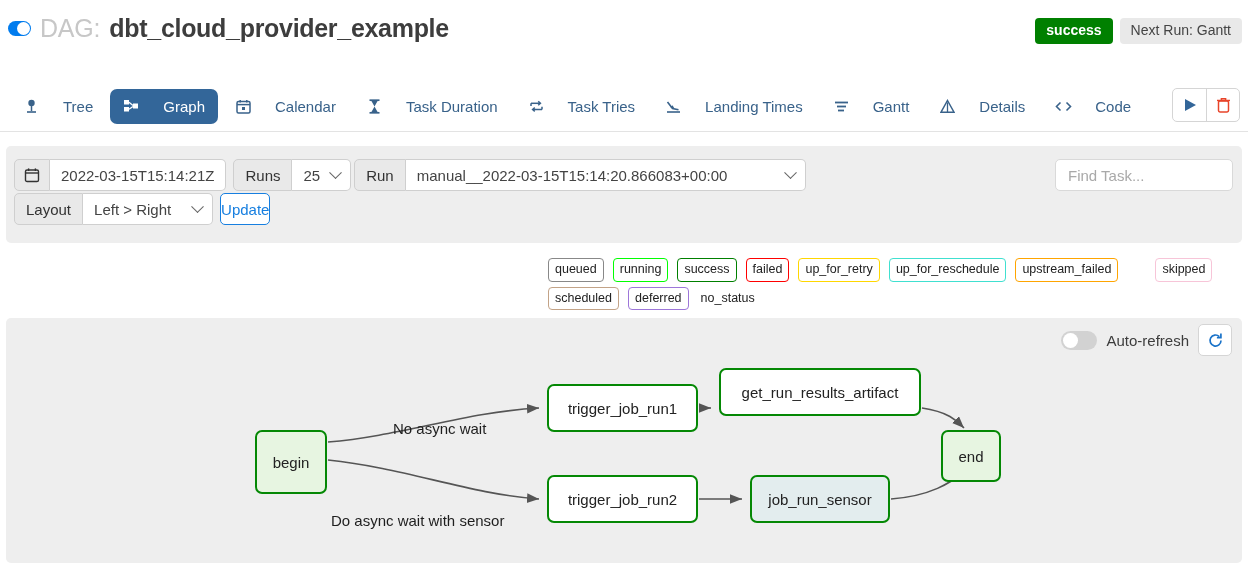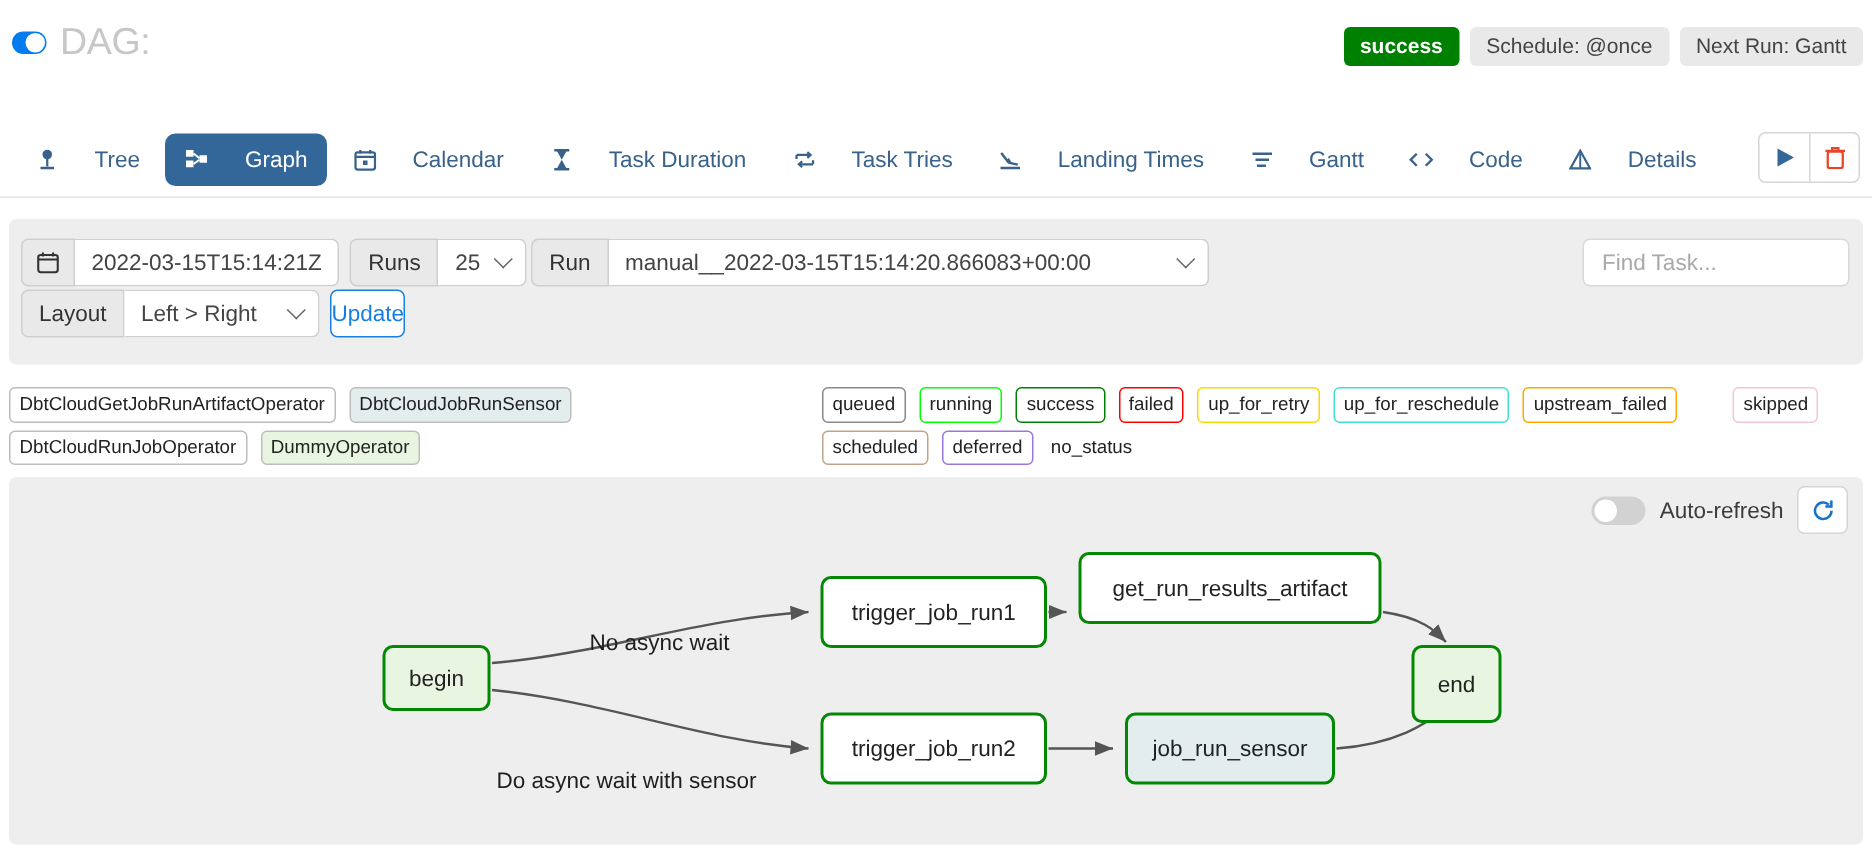--- a/index.html
+++ b/index.html
@@ -149,24 +149,24 @@
 </style>
 </head>
 <body>
 
 <div class="page">
 
   <div class="dag-header">
     <div class="dag-title-wrap">
       <div class="toggle-pill"></div>
       <span class="dag-label">DAG:</span>
+      <span class="dag-name">dbt_cloud_provider_example</span>
     </div>
     <div class="header-badges">
       <span class="badge success">success</span>
-      <span class="badge">Schedule: @once</span>
       <span class="badge">Next Run: Gantt</span>
     </div>
   </div>
 
   <div class="tabbar">
     <div class="tabs" id="tabs-host">
         <div class="tab">
           <span class="ic">
             <svg width="15" height="15" viewBox="0 0 15 15">
               <circle cx="7.5" cy="4" r="3.2" fill="currentColor"></circle>
@@ -238,35 +238,35 @@
             <svg width="15" height="15" viewBox="0 0 15 15">
               <line x1="1" y1="3.5" x2="14" y2="3.5" stroke="currentColor" stroke-width="1.8"></line>
               <line x1="3" y1="7.5" x2="12" y2="7.5" stroke="currentColor" stroke-width="1.8"></line>
               <line x1="4" y1="11.5" x2="10" y2="11.5" stroke="currentColor" stroke-width="1.8"></line>
             </svg>
           </span>
           <span>Gantt</span>
         </div>
         <div class="tab">
           <span class="ic">
+            <svg width="15" height="15" viewBox="0 0 15 15">
+              <path d="M7.5,1.5 L14,13.2 L1,13.2 Z" fill="none" stroke="currentColor" stroke-width="1.5"></path>
+              <line x1="7.5" y1="3.4" x2="7.5" y2="13.2" stroke="currentColor" stroke-width="1.3"></line>
+            </svg>
+          </span>
+          <span>Details</span>
+        </div>
+        <div class="tab">
+          <span class="ic">
             <svg width="17" height="15" viewBox="0 0 17 15">
               <polyline points="5.5,3.5 1.5,7.5 5.5,11.5" fill="none" stroke="currentColor" stroke-width="1.6"></polyline>
               <polyline points="11.5,3.5 15.5,7.5 11.5,11.5" fill="none" stroke="currentColor" stroke-width="1.6"></polyline>
             </svg>
           </span>
           <span>Code</span>
-        </div>
-        <div class="tab">
-          <span class="ic">
-            <svg width="15" height="15" viewBox="0 0 15 15">
-              <path d="M7.5,1.5 L14,13.2 L1,13.2 Z" fill="none" stroke="currentColor" stroke-width="1.5"></path>
-              <line x1="7.5" y1="3.4" x2="7.5" y2="13.2" stroke="currentColor" stroke-width="1.3"></line>
-            </svg>
-          </span>
-          <span>Details</span>
         </div>
       </div>
   </div>
 
   <div class="tab-actions">
     <div>
       <svg width="14" height="14" viewBox="0 0 14 14">
           <polygon points="2,1 13,7 2,13" fill="#336699"></polygon>
         </svg>
     </div>
@@ -319,26 +319,20 @@
           <i class="chev"></i>
         </div>
       </div>
       <div class="btn-update">Update</div>
     </div>
 
     <div class="find-task">Find Task...</div>
   </div>
 
   <div class="legend">
-    <div class="legend-col legend-ops" id="legend-ops-host">
-        <span class="chip" style="background: rgb(255, 255, 255);">DbtCloudGetJobRunArtifactOperator</span>
-        <span class="chip" style="background: rgb(227, 237, 238);">DbtCloudJobRunSensor</span>
-        <span class="chip" style="background: rgb(255, 255, 255);">DbtCloudRunJobOperator</span>
-        <span class="chip" style="background: rgb(231, 245, 225);">DummyOperator</span>
-      </div>
     <div class="legend-col legend-states" id="legend-states-host">
         <span class="chip" style="border-color: rgb(136, 136, 136);">queued</span>
         <span class="chip" style="border-color: rgb(1, 255, 1);">running</span>
         <span class="chip" style="border-color: rgb(0, 128, 0);">success</span>
         <span class="chip" style="border-color: rgb(255, 0, 0);">failed</span>
         <span class="chip" style="border-color: rgb(255, 215, 0);">up_for_retry</span>
         <span class="chip" style="border-color: rgb(64, 224, 208);">up_for_reschedule</span>
         <span class="chip" style="border-color: rgb(255, 165, 0);">upstream_failed</span>
         <span class="chip" style="border-color: rgb(247, 197, 216); margin-left: 28px;">skipped</span>
         <span class="chip" style="border-color: rgb(195, 163, 135);">scheduled</span>
@@ -369,21 +363,21 @@
         <g fill="none" stroke="#555" stroke-width="1.6" marker-end="url(#arw)">
           <path d="M322,124 C395,118 460,94 533,90"></path>
           <path d="M322,142 C400,150 462,176 533,181"></path>
           <path d="M693,90 L705,90"></path>
           <path d="M693,181 L736,181"></path>
           <path d="M916,90 C944,94 952,104 958,110"></path>
           <path d="M885,181 C925,178 944,165 960,153"></path>
         </g>
       </svg>
       <div id="nodes-host">
-          <div class="node dummy" style="left: 249px; top: 112px; width: 72px; height: 44px;">begin</div>
+          <div class="node dummy" style="left: 249px; top: 112px; width: 72px; height: 64px;">begin</div>
           <div class="node" style="left: 541px; top: 66px; width: 151px; height: 48px;">trigger_job_run1</div>
           <div class="node" style="left: 713px; top: 50px; width: 202px; height: 48px;">get_run_results_artifact</div>
           <div class="node dummy" style="left: 935px; top: 112px; width: 60px; height: 52px;">end</div>
           <div class="node" style="left: 541px; top: 157px; width: 151px; height: 48px;">trigger_job_run2</div>
           <div class="node sensor" style="left: 744px; top: 157px; width: 140px; height: 48px;">job_run_sensor</div>
         </div>
       <div id="edge-labels-host">
           <div class="edge-label" style="left: 387px; top: 102px;">No async wait</div>
           <div class="edge-label" style="left: 325px; top: 194px;">Do async wait with sensor</div>
         </div>

